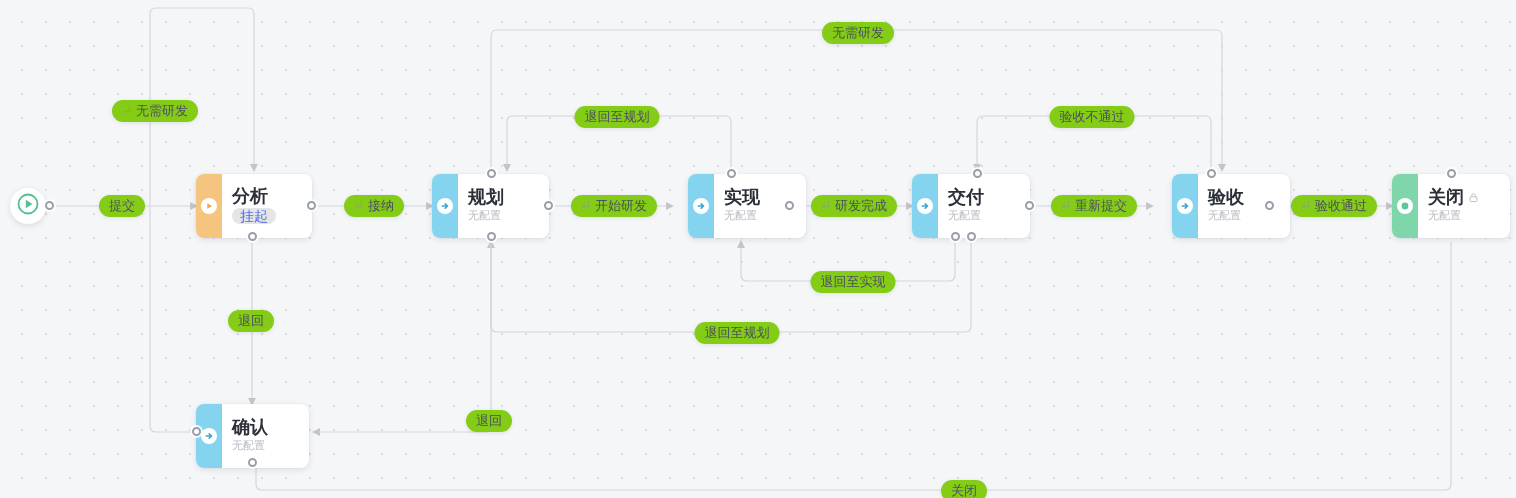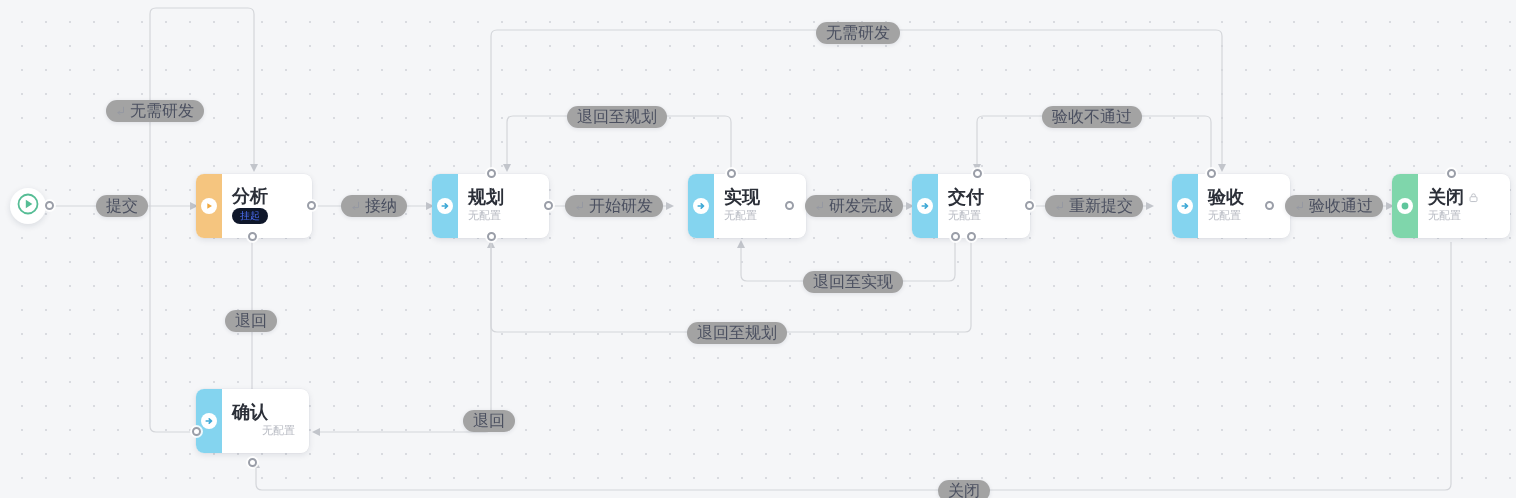--- a/index.html
+++ b/index.html
@@ -25,43 +25,43 @@
     overflow:hidden;
   }
   .node .bar{width:26px;flex:0 0 26px;display:flex;align-items:center;justify-content:center;}
   .node .bar.blue{background:#84d4ef;}
   .node .bar.orange{background:#f5c57f;}
   .node .bar.green{background:#7fd6ab;}
   .node .body{flex:1;padding:11px 14px 11px 10px;display:flex;flex-direction:column;justify-content:center;}
   .node .title{font-size:18px;font-weight:bold;color:#2b2f38;line-height:16px;display:flex;align-items:center;gap:4px;}
   .node .sub{font-size:11px;color:#b9bcc4;line-height:15px;margin-top:3px;}
   .badge{display:inline-block;margin-top:4px;align-self:flex-start;
-    background:#0f172a;color:#4a6cf0;border-radius:9px;font-size:10px;
+    background:#e5e5e5;color:#4a6cf0;border-radius:9px;font-size:14px;
     padding:2px 8px;line-height:12px;}
 
   
   .bicon{width:16px;height:16px;border-radius:50%;background:#ffffff;
     display:flex;align-items:center;justify-content:center;}
   .bicon svg{display:block;}
 
   
   .port{position:absolute;width:9px;height:9px;border-radius:50%;
     background:#ffffff;border:2.5px solid #9a9ea8;box-sizing:border-box;
     box-shadow:0 0 0 2px rgba(255,255,255,.85);}
 
   
   .startnode{position:absolute;width:36px;height:36px;border-radius:50%;
     background:#fff;box-shadow:0 2px 6px rgba(20,30,60,.12);
     display:flex;align-items:center;justify-content:center;}
 
   
   .elabel{
-    position:absolute;background:#a3a3a3;border-radius:11px;
+    position:absolute;background:#84cc16;border-radius:11px;
     box-shadow:0 1px 4px rgba(20,30,60,.10);
-    font-size:16px;color:#4b5060;line-height:14px;
+    font-size:13px;color:#4b5060;line-height:14px;
     padding:4px 10px;white-space:nowrap;
     display:flex;align-items:center;gap:4px;
     transform:translate(-50%,-50%);
   }
   .elabel .licon{flex:0 0 auto;opacity:.55;}
   .lock{display:inline-block;}
 </style>
 </head>
 <body>
 
@@ -230,21 +230,21 @@
             <rect x="2.2" y="5.2" width="7.6" height="5.2" rx="1.2" fill="none" stroke="#b9bcc4" stroke-width="1"></rect>
             <path d="M4 5.2V4a2 2 0 0 1 4 0v1.2" fill="none" stroke="#b9bcc4" stroke-width="1"></path>
           </svg>
         </span>
       </div>
       <div class="sub">无配置</div>
     </div>
   </div>
   <div class="port" style="left:1447px;top:169px;"></div>
 
-  <div class="node" style="left:196px;top:389px;width:113px;height:64px;text-align:right;">
+  <div class="node" style="left:196px;top:404px;width:113px;height:64px;">
     <div class="bar blue">
       <span class="bicon">
         <svg width="14" height="14" viewBox="0 0 14 14">
           <circle cx="7" cy="7" r="7" fill="#fff"></circle>
           <path d="M4.2 7h5M7.2 4.8 9.6 7 7.2 9.2" fill="none" stroke="#3fa9d6" stroke-width="1.6" stroke-linecap="round" stroke-linejoin="round"></path>
         </svg>
       </span>
     </div>
     <div class="body">
       <div class="title">确认</div>

